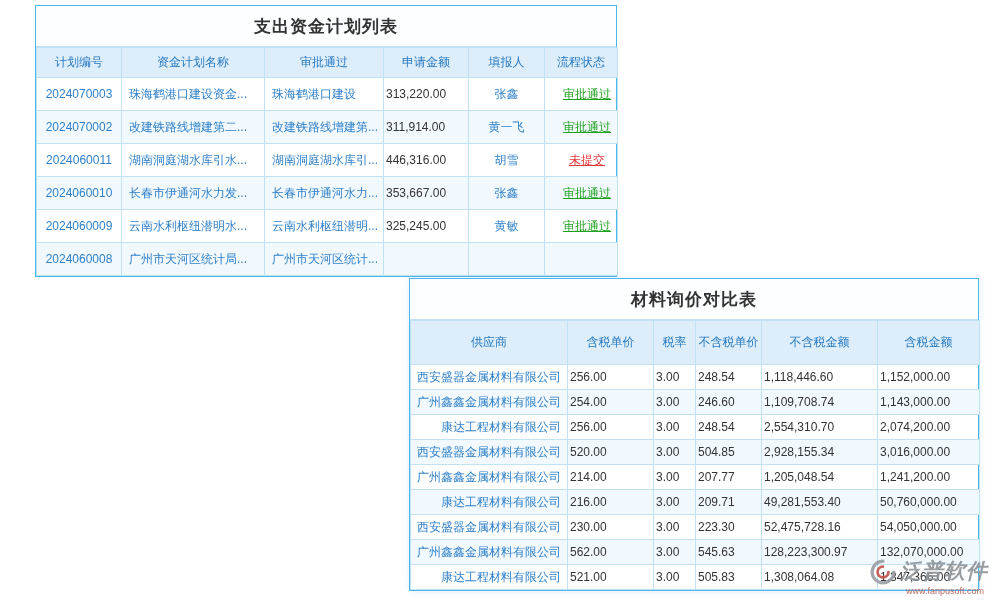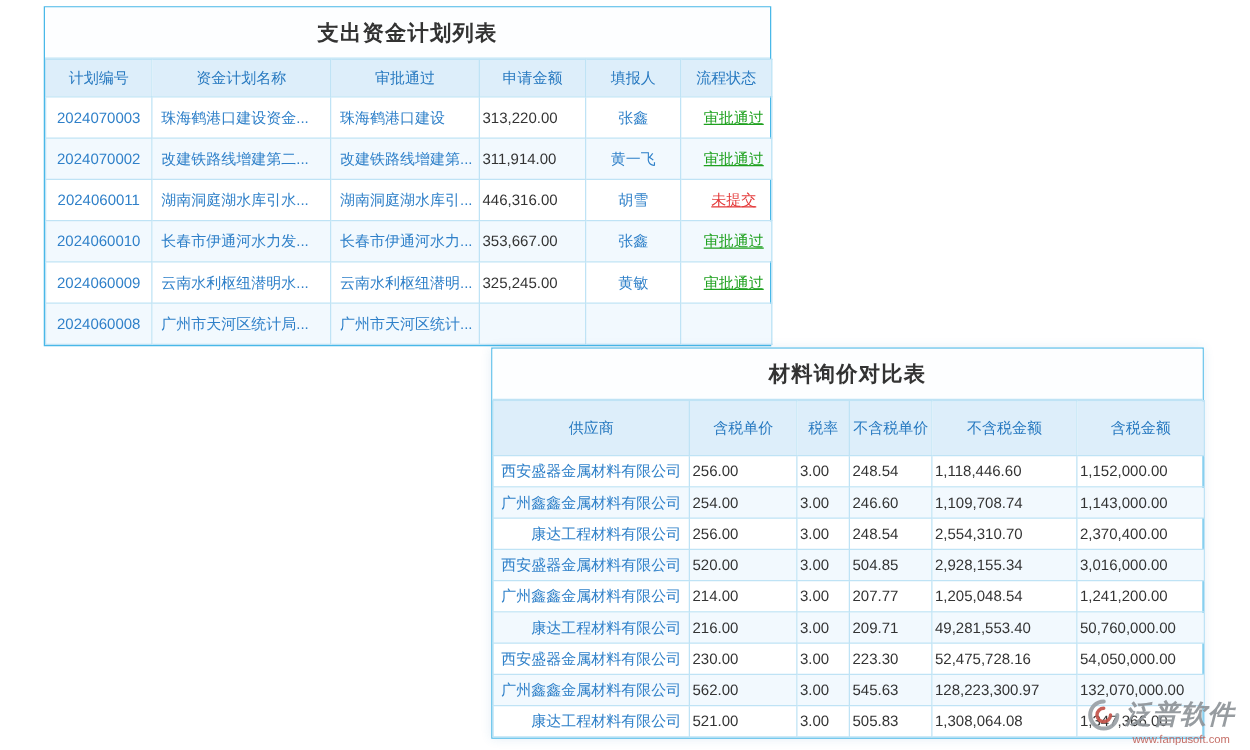--- a/index.html
+++ b/index.html
@@ -42,21 +42,21 @@
     white-space: normal;
     line-height: 1.3;
   }
   tbody tr:nth-child(even) td { background: var(--stripe, #f2f9fe); }
 
   
   #fund-panel { left: 35px; top: 5px; width: 582px; }
   #fund-panel th { height: 30px; }
   #fund-panel td { height: 33px; }
   
-  #material-panel { left: 393px; top: 278px; width: 570px; z-index: 5;
+  #material-panel { left: 409px; top: 278px; width: 570px; z-index: 5;
     box-shadow: 0 0 8px rgba(40,120,180,0.12); }
   #material-panel th { height: 44px; }
   #material-panel td { height: 25px; }
 
   .c-link { color: var(--link, #2f80c9); }
   .c-left { text-align: left; padding-left: 7px; }
   .c-num  { text-align: left; padding-right: 8px; color: #333; }
   .c-supplier { text-align: right; padding-right: 6px; color: var(--link, #2f80c9); }
 
   a.status { text-decoration: underline; font-size: 12px; cursor: pointer; margin-left: 12px; }
@@ -188,21 +188,21 @@
         <td class="c-num">246.60</td>
         <td class="c-num">1,109,708.74</td>
         <td class="c-num">1,143,000.00</td>
       </tr>
       <tr>
         <td class="c-supplier">康达工程材料有限公司</td>
         <td class="c-num">256.00</td>
         <td class="c-num">3.00</td>
         <td class="c-num">248.54</td>
         <td class="c-num">2,554,310.70</td>
-        <td class="c-num">2,370,400.00</td>
+        <td class="c-num">2,074,200.00</td>
       </tr>
       <tr>
         <td class="c-supplier">西安盛器金属材料有限公司</td>
         <td class="c-num">520.00</td>
         <td class="c-num">3.00</td>
         <td class="c-num">504.85</td>
         <td class="c-num">2,928,155.34</td>
         <td class="c-num">3,016,000.00</td>
       </tr>
       <tr>

